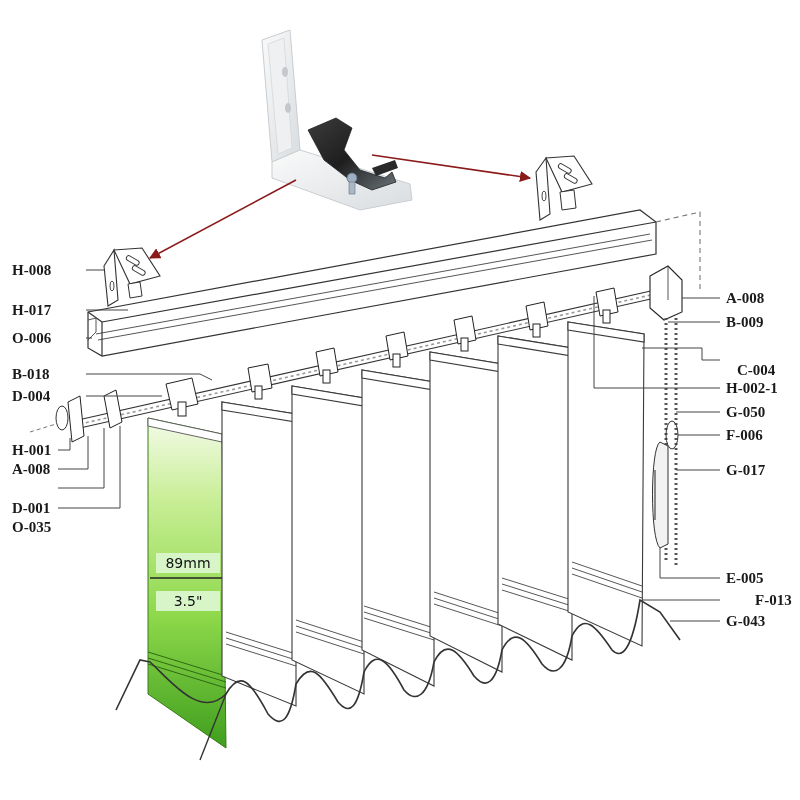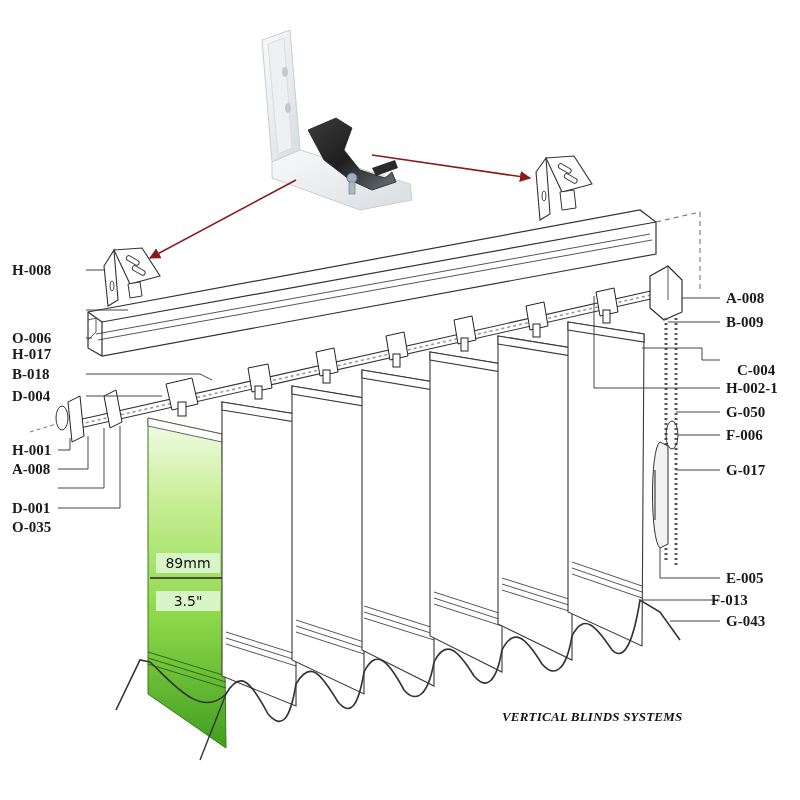--- a/index.html
+++ b/index.html
@@ -231,38 +231,37 @@
       <polyline class="leader" points="676,470 720,470"></polyline>
       <polyline class="leader" points="660,548 660,578 720,578"></polyline>
       <polyline class="leader" points="642,600 720,600"></polyline>
       <polyline class="leader" points="670,621 720,621"></polyline>
     </g>
 
     <line x1="150" y1="578" x2="222" y2="578" stroke="#222" stroke-width="1"></line>
   </svg>
 
   <span class="lbl" style="left:12px;top:263px;">H-008</span>
-  <span class="lbl" style="left:12px;top:303px;margin-top:44px;">H-017</span>
+  <span class="lbl" style="left:12px;top:303px;">H-017</span>
   <span class="lbl" style="left:12px;top:331px;">O-006</span>
   <span class="lbl" style="left:12px;top:367px;">B-018</span>
   <span class="lbl" style="left:12px;top:389px;">D-004</span>
   <span class="lbl" style="left:12px;top:443px;">H-001</span>
   <span class="lbl" style="left:12px;top:462px;">A-008</span>
   <span class="lbl" style="left:12px;top:492px;margin-top:28px;">O-035</span>
   <span class="lbl" style="left:12px;top:501px;">D-001</span>
 
   <span class="lbl" style="left:726px;top:291px;">A-008</span>
   <span class="lbl" style="left:726px;top:315px;">B-009</span>
   <span class="lbl" style="left:726px;top:363px;margin-left:11px;">C-004</span>
   <span class="lbl" style="left:726px;top:381px;">H-002-1</span>
   <span class="lbl" style="left:726px;top:405px;">G-050</span>
   <span class="lbl" style="left:726px;top:428px;">F-006</span>
   <span class="lbl" style="left:726px;top:463px;">G-017</span>
   <span class="lbl" style="left:726px;top:571px;">E-005</span>
-  <span class="lbl" style="left:711px;top:593px;">F-013</span>
+  <span class="lbl" style="left:755px;top:593px;">F-013</span>
   <span class="lbl" style="left:726px;top:614px;">G-043</span>
 
   <span class="dim" style="left:156px;top:553px;width:64px;text-align:center;">89mm</span>
   <span class="dim" style="left:156px;top:591px;width:64px;">3.5"</span>
 
-  <span class="caption" style="left:502px;top:709px;">VERTICAL BLINDS SYSTEMS</span>
 
 </div>
 
 </body></html>

